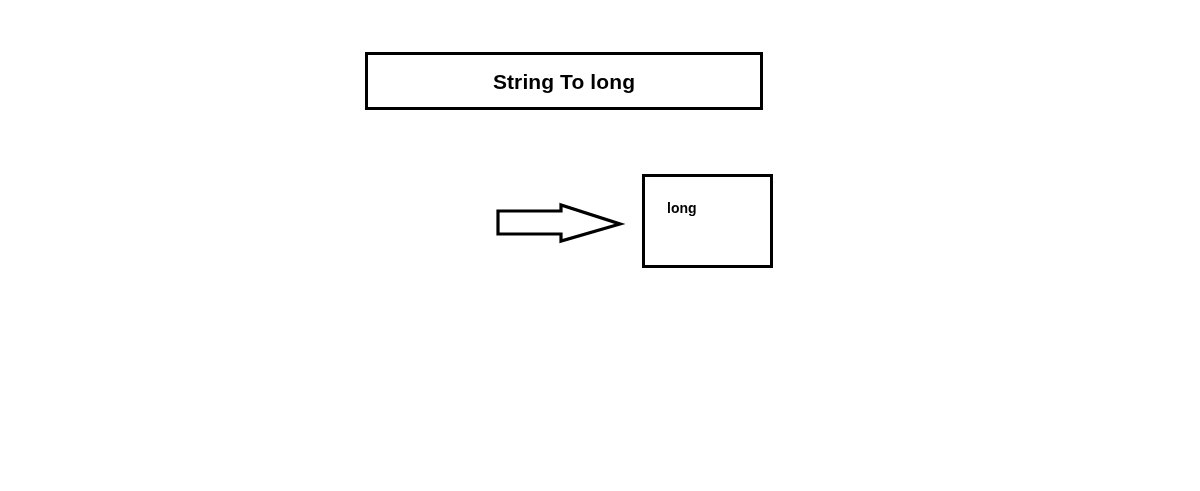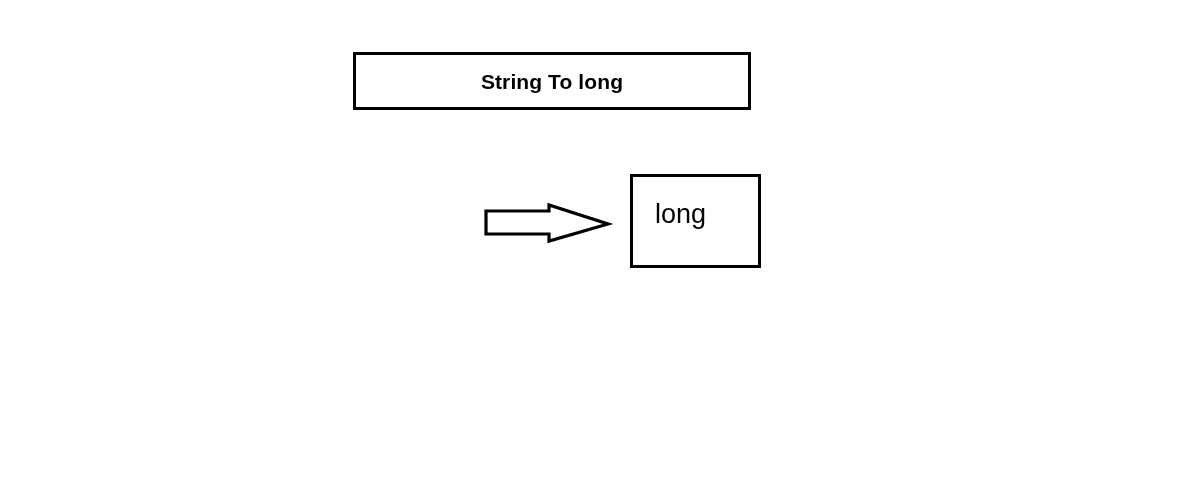--- a/index.html
+++ b/index.html
@@ -12,21 +12,21 @@
     width: 1200px;
     height: 491px;
     position: relative;
     overflow: hidden;
     font-family: "Liberation Sans", "DejaVu Sans", sans-serif;
     color: #000000;
   }
 
   #canvas {
     position: absolute;
-    left: 0;
+    left: 12px;
     top: 0;
     width: 1042px;
     height: 491px;
     padding-left: 21px;
   }
 
   
   .box {
     position: absolute;
     box-sizing: border-box;
@@ -76,22 +76,22 @@
   #target-box {
     left: 630px;
     top: 174px;
     width: 131px;
     height: 94px;
   }
   #target-label {
     position: absolute;
     left: 22px;
     top: 24px;
-    font-size: 27px;
-    font-weight: normal;
+    font-size: 14px;
+    font-weight: bold;
     line-height: 1;
     white-space: nowrap;
   }
 
   
   #arrow {
     position: absolute;
     left: 480px;
     top: 198px;
     width: 136px;

